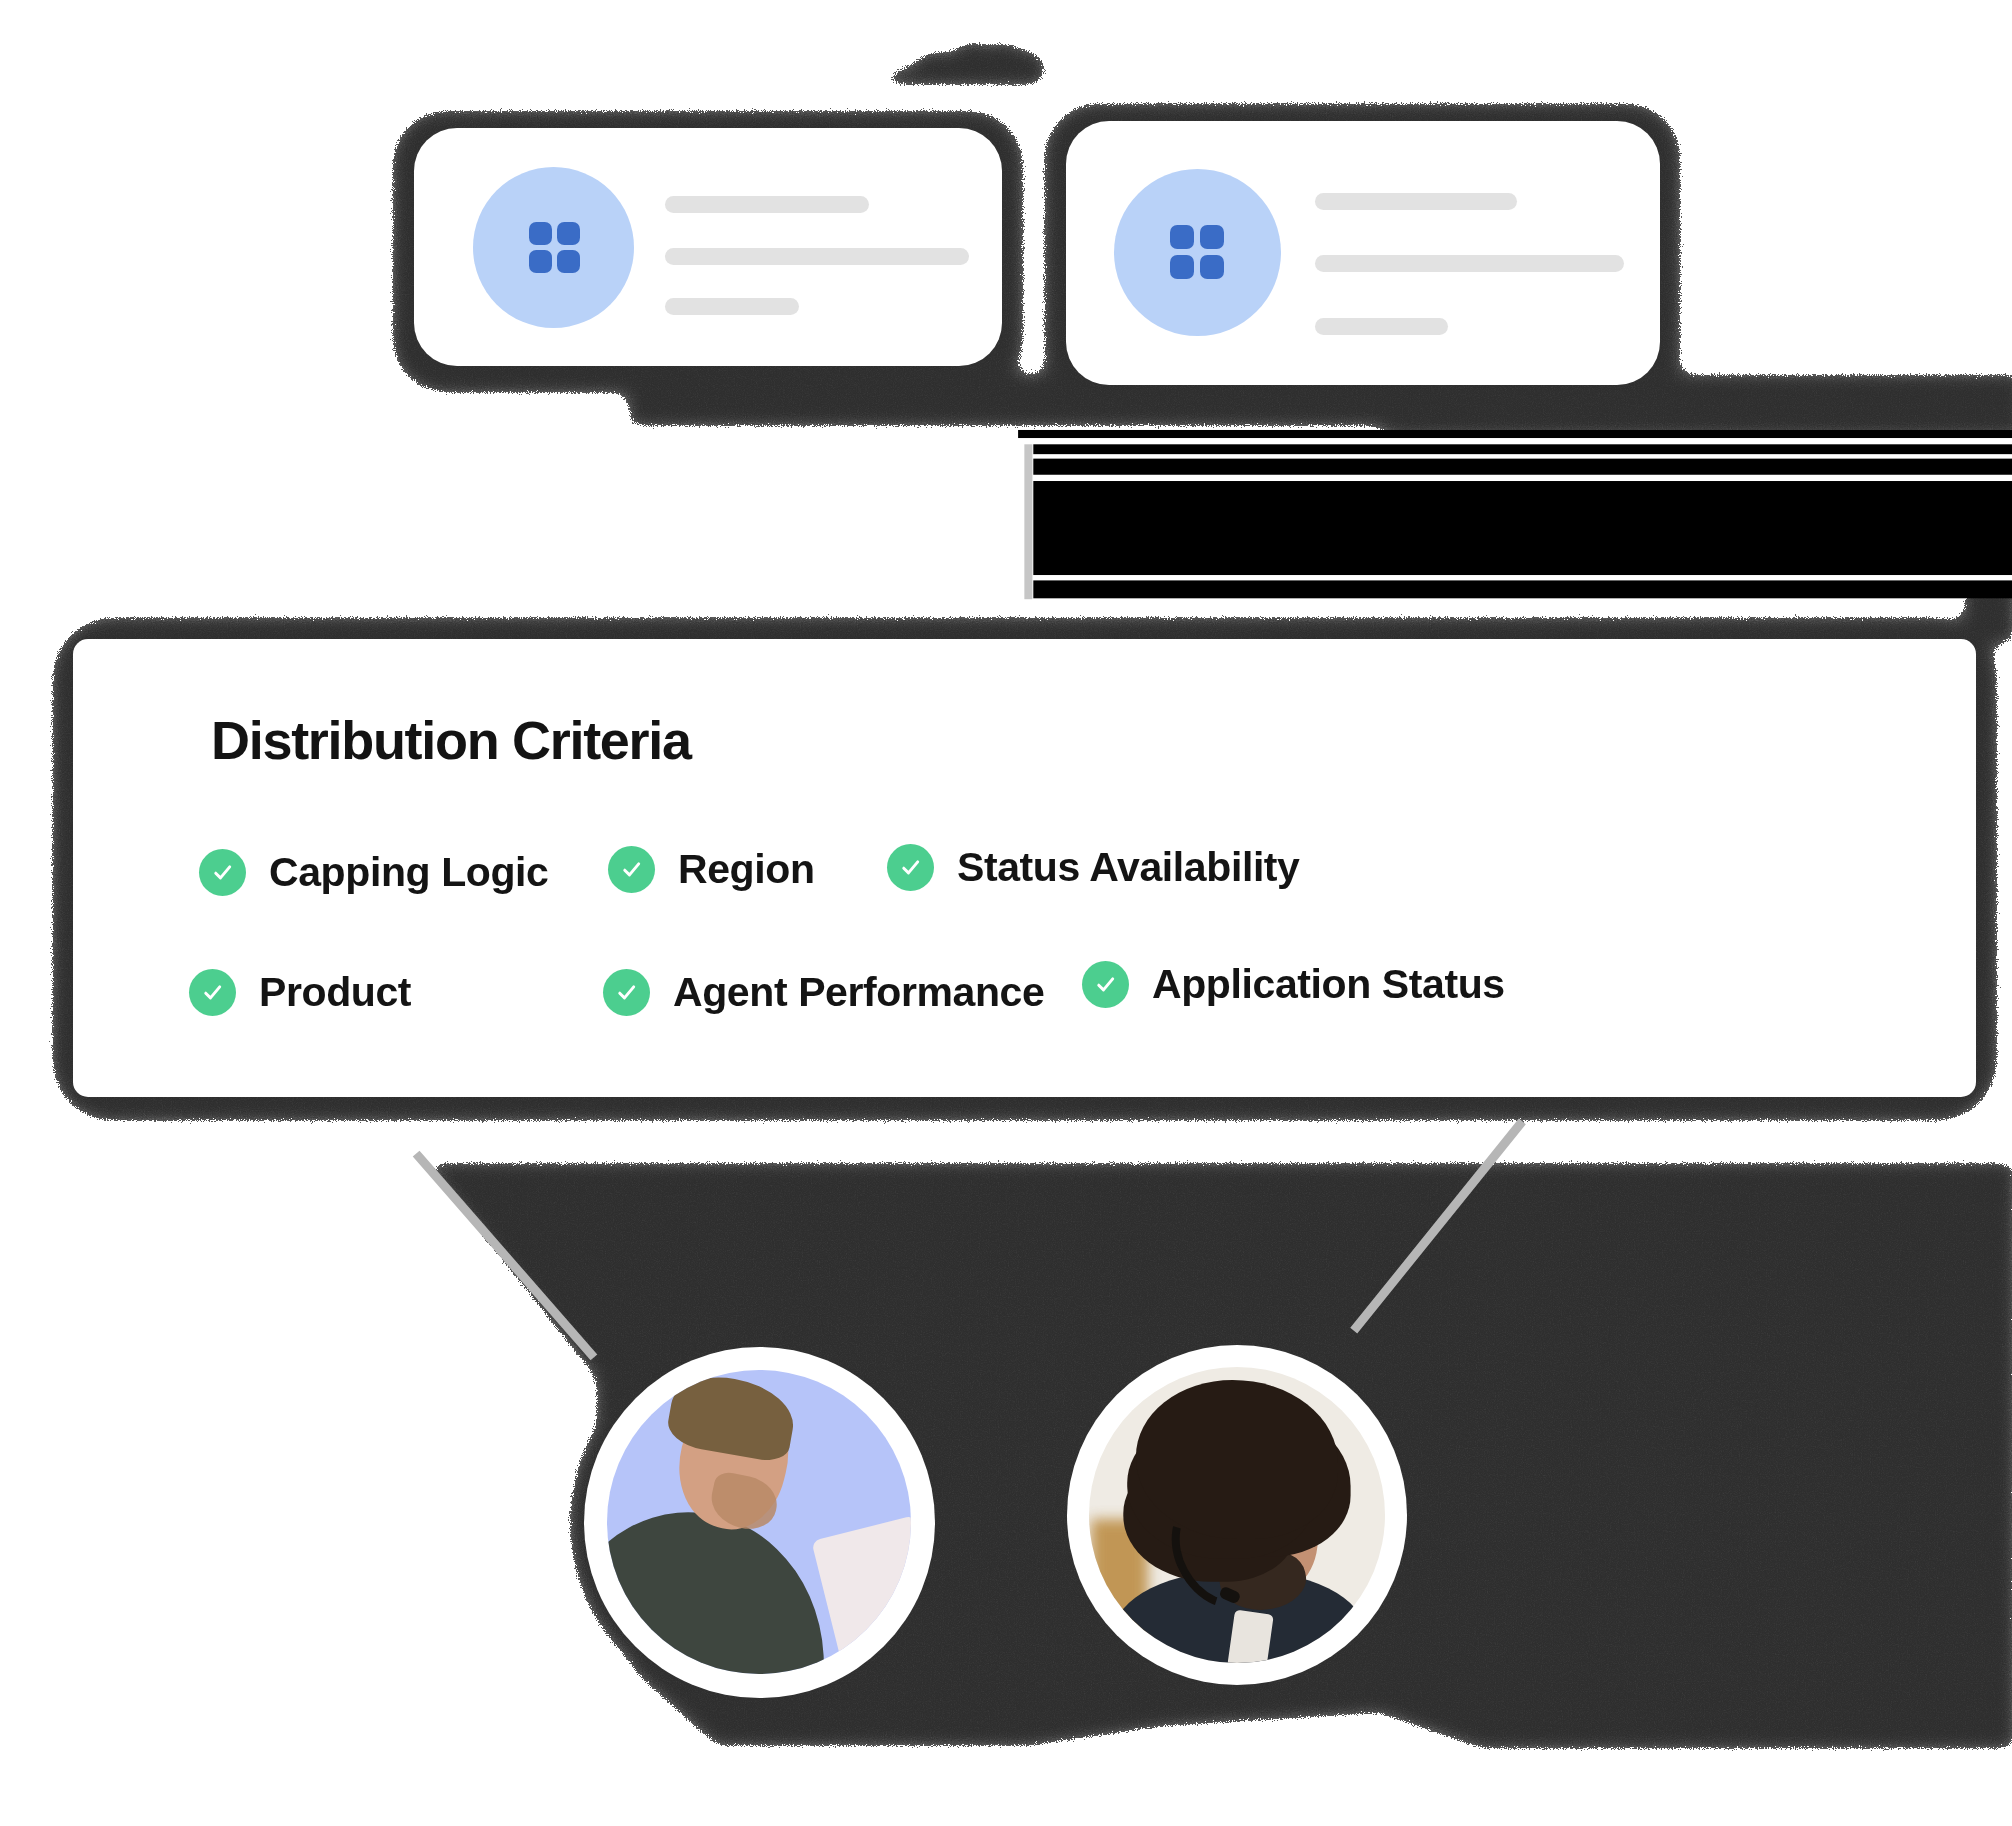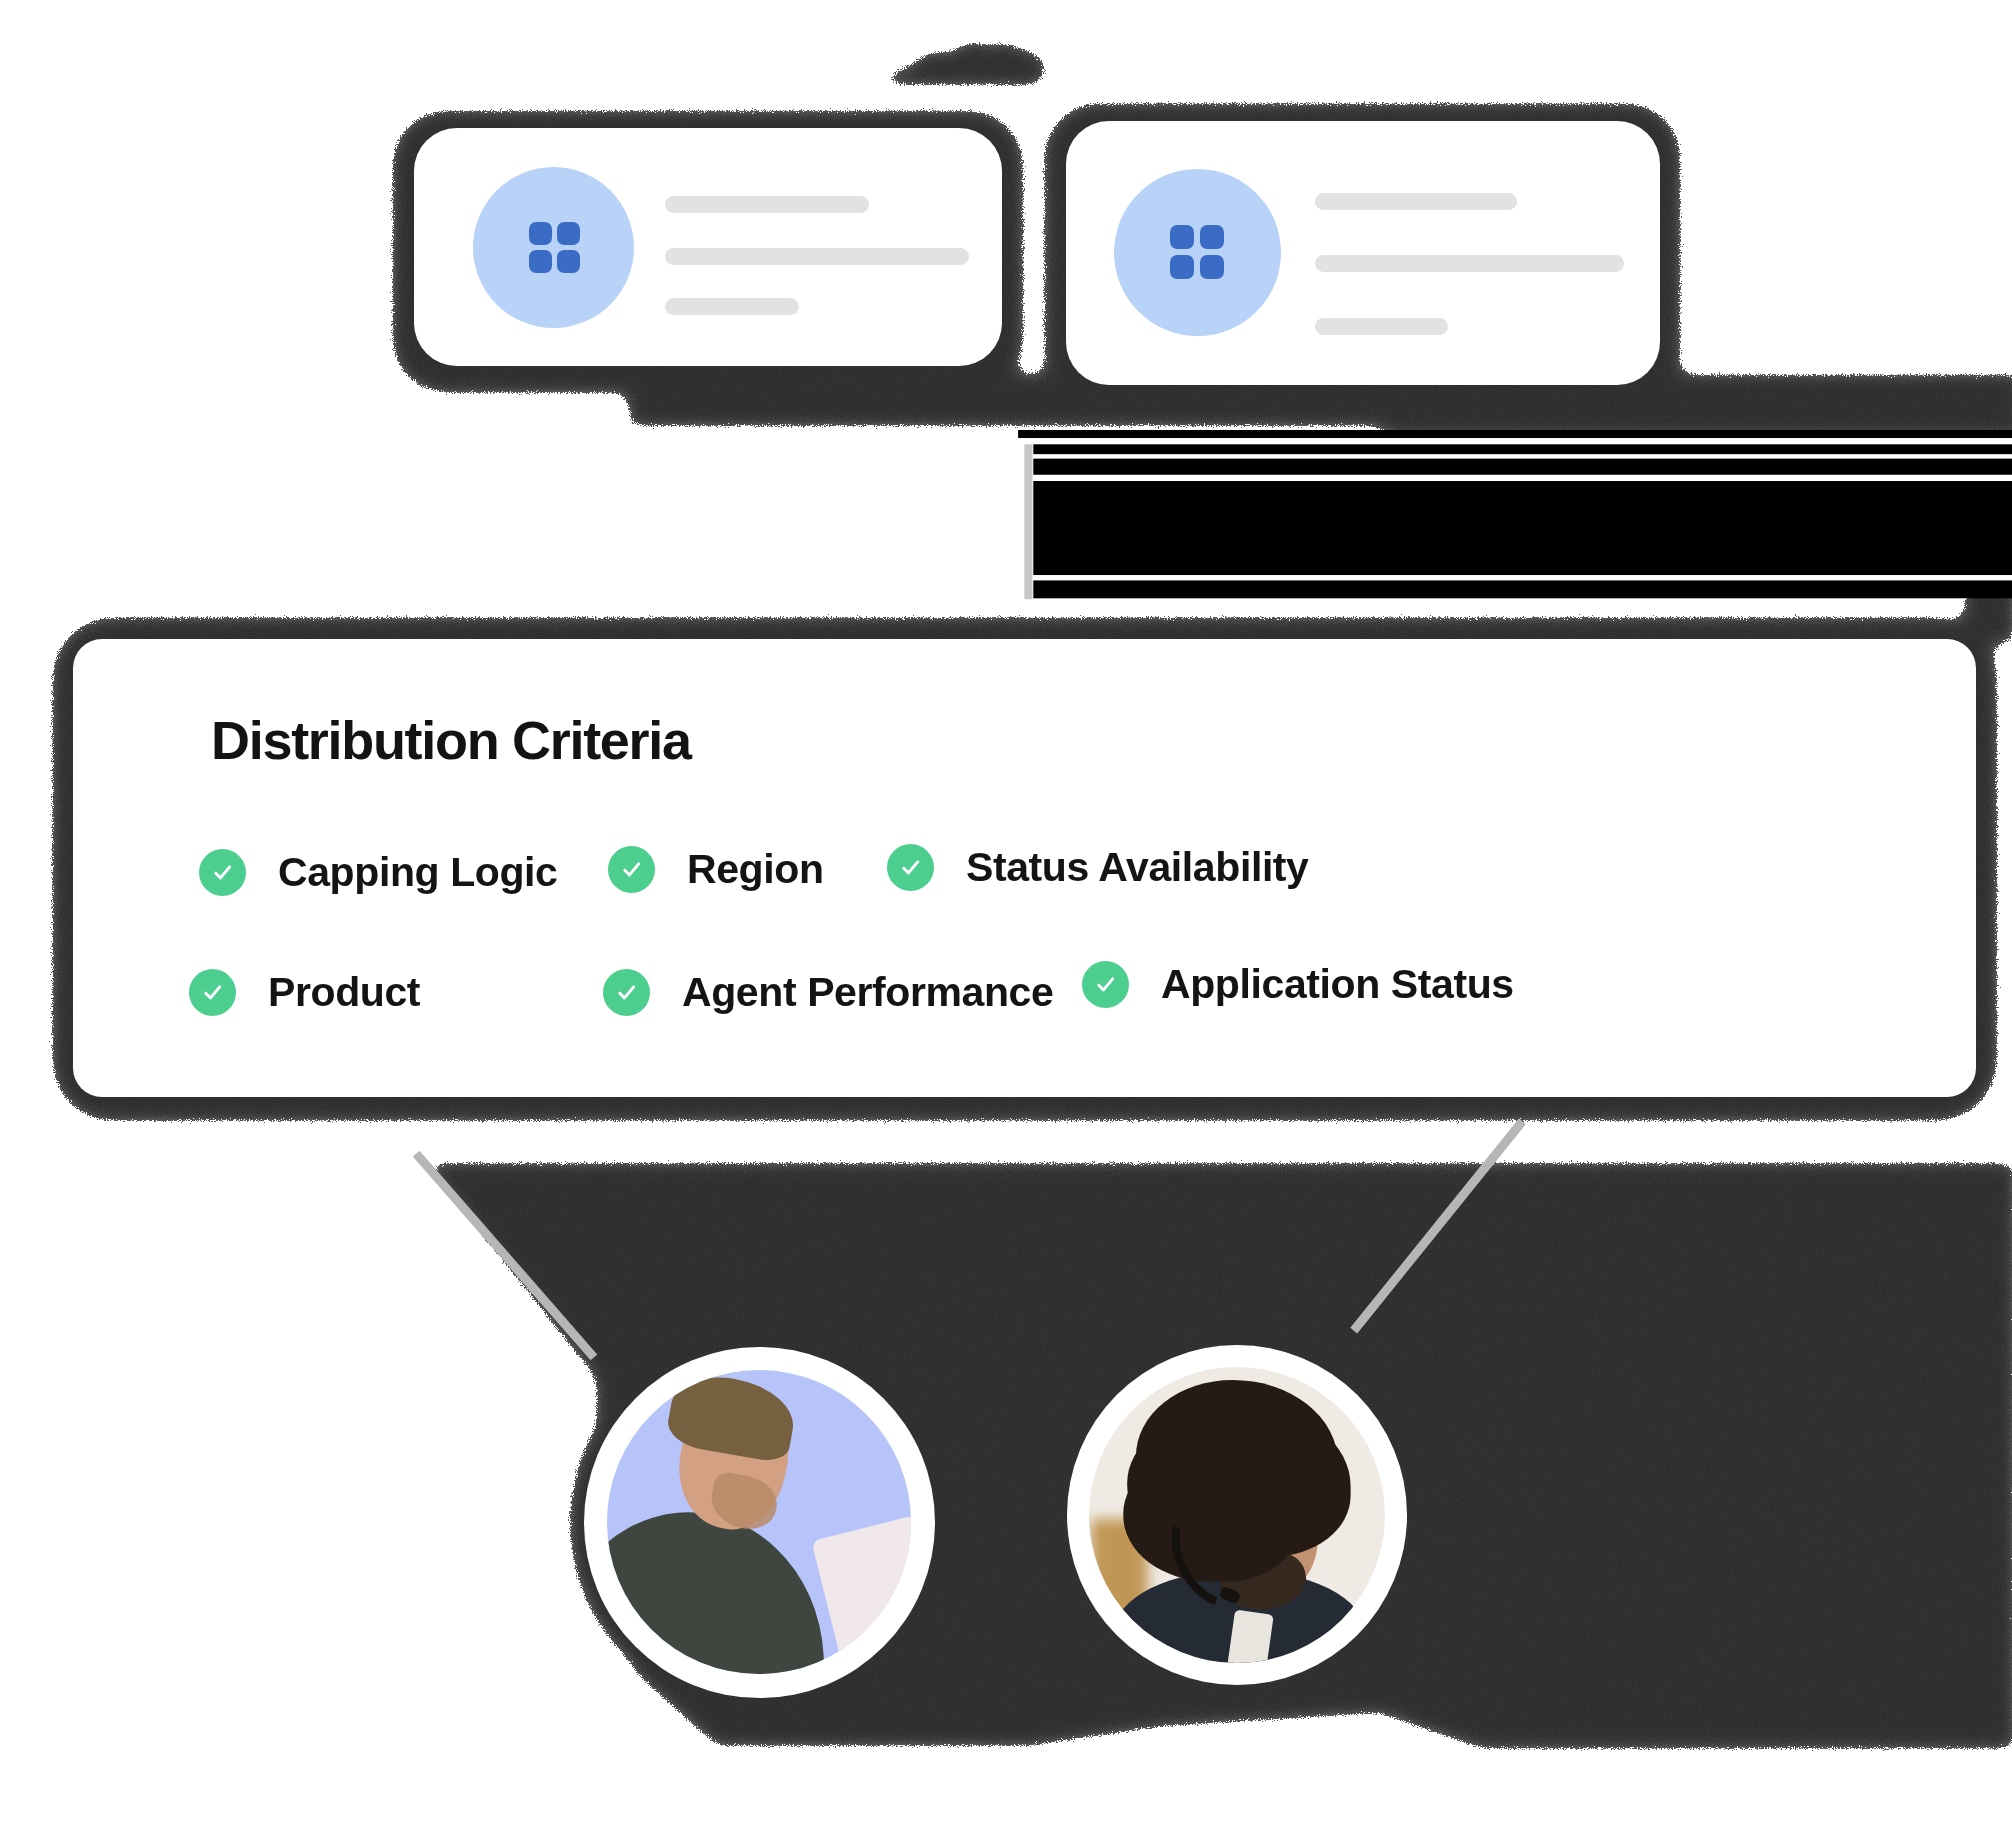--- a/index.html
+++ b/index.html
@@ -11,23 +11,23 @@
   #decor{position:absolute;left:0;top:0;width:2012px;height:1827px;z-index:0;}
 
   
   .mini-card{position:absolute;background:#fff;border-radius:43px;z-index:2;}
   .mini-card .icon-circle{position:absolute;border-radius:50%;}
   .gridicon{position:absolute;display:grid;grid-template-columns:1fr 1fr;grid-template-rows:1fr 1fr;gap:5.4px;}
   .gridicon i{display:block;border-radius:7.2px;}
   .ph-line{position:absolute;height:17px;border-radius:9px;}
 
   
-  #dist-card{position:absolute;left:73px;top:639px;width:1903px;height:458px;background:#fff;border-radius:29px;z-index:2;}
+  #dist-card{position:absolute;left:73px;top:639px;width:1903px;height:458px;background:#fff;border-radius:15px;z-index:2;}
   #dist-title{position:absolute;left:138px;top:70px;font-size:54px;font-weight:700;letter-spacing:-1.3px;color:#131313;white-space:nowrap;}
-  .crit{position:absolute;display:flex;align-items:center;gap:32px;white-space:nowrap;}
+  .crit{position:absolute;display:flex;align-items:center;gap:23px;white-space:nowrap;}
   .chk{width:47px;height:47px;border-radius:50%;display:flex;align-items:center;justify-content:center;flex:0 0 auto;}
   .chk svg{width:27px;height:27px;}
   .crit .lbl{font-size:41px;font-weight:700;letter-spacing:-0.4px;color:#141414;line-height:47px;}
 
   
   .avatar{position:absolute;border-radius:50%;background:#fff;z-index:3;}
   .photo{position:absolute;border-radius:50%;overflow:hidden;}
   .photo *{position:absolute;}
   
   #photo-left .torso{left:-47px;bottom:-63px;width:269px;height:224px;background:#3e463f;border-radius:48% 52% 0 0/62% 70% 0 0;transform:rotate(7deg);}

